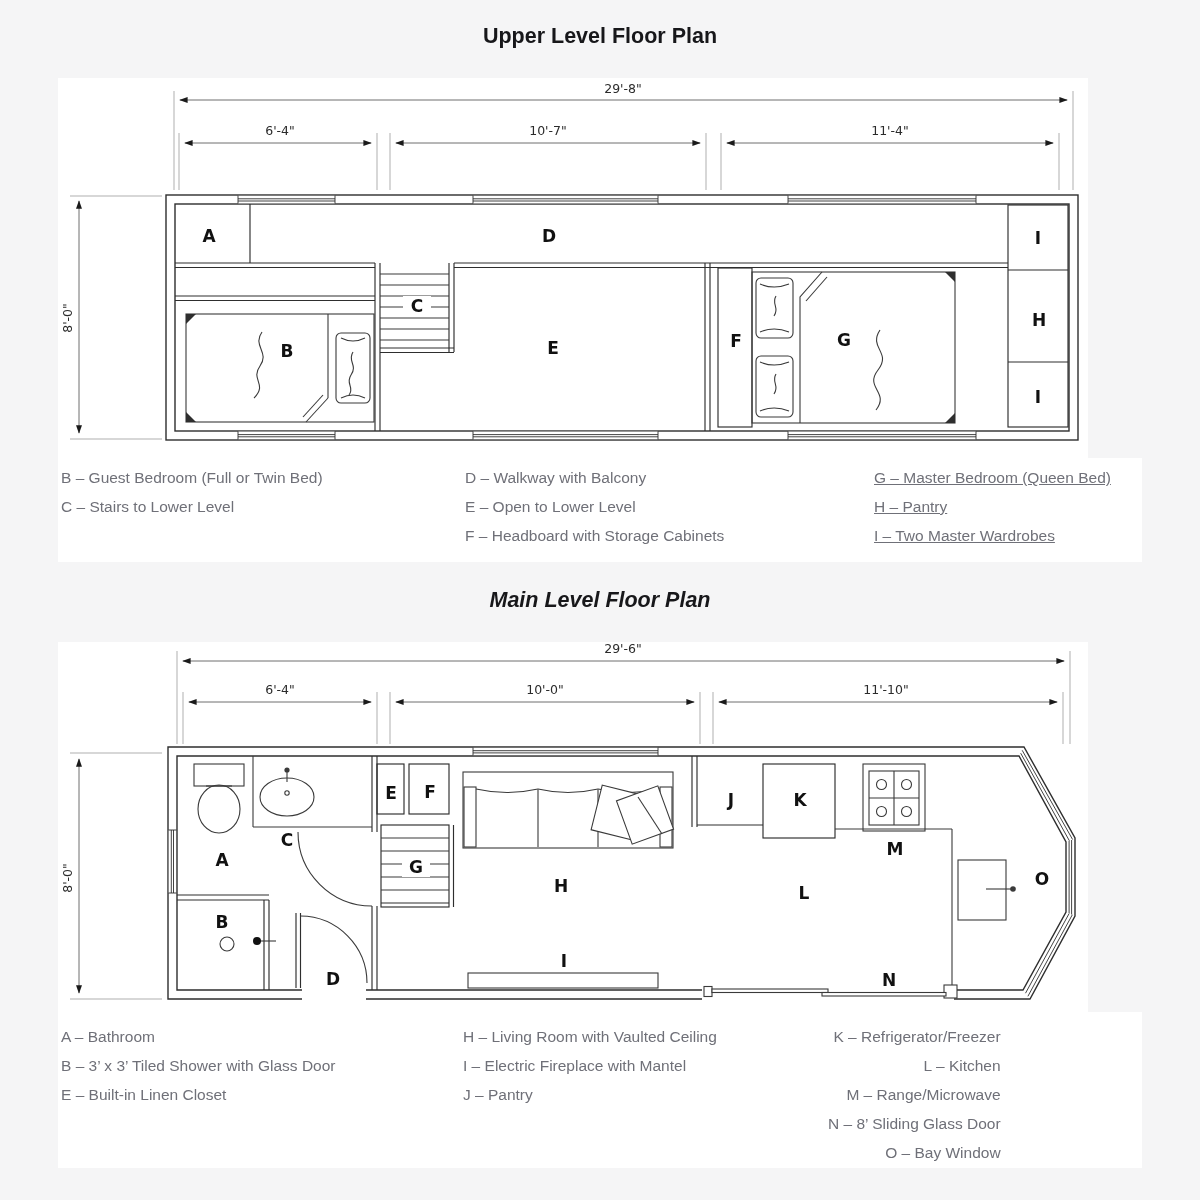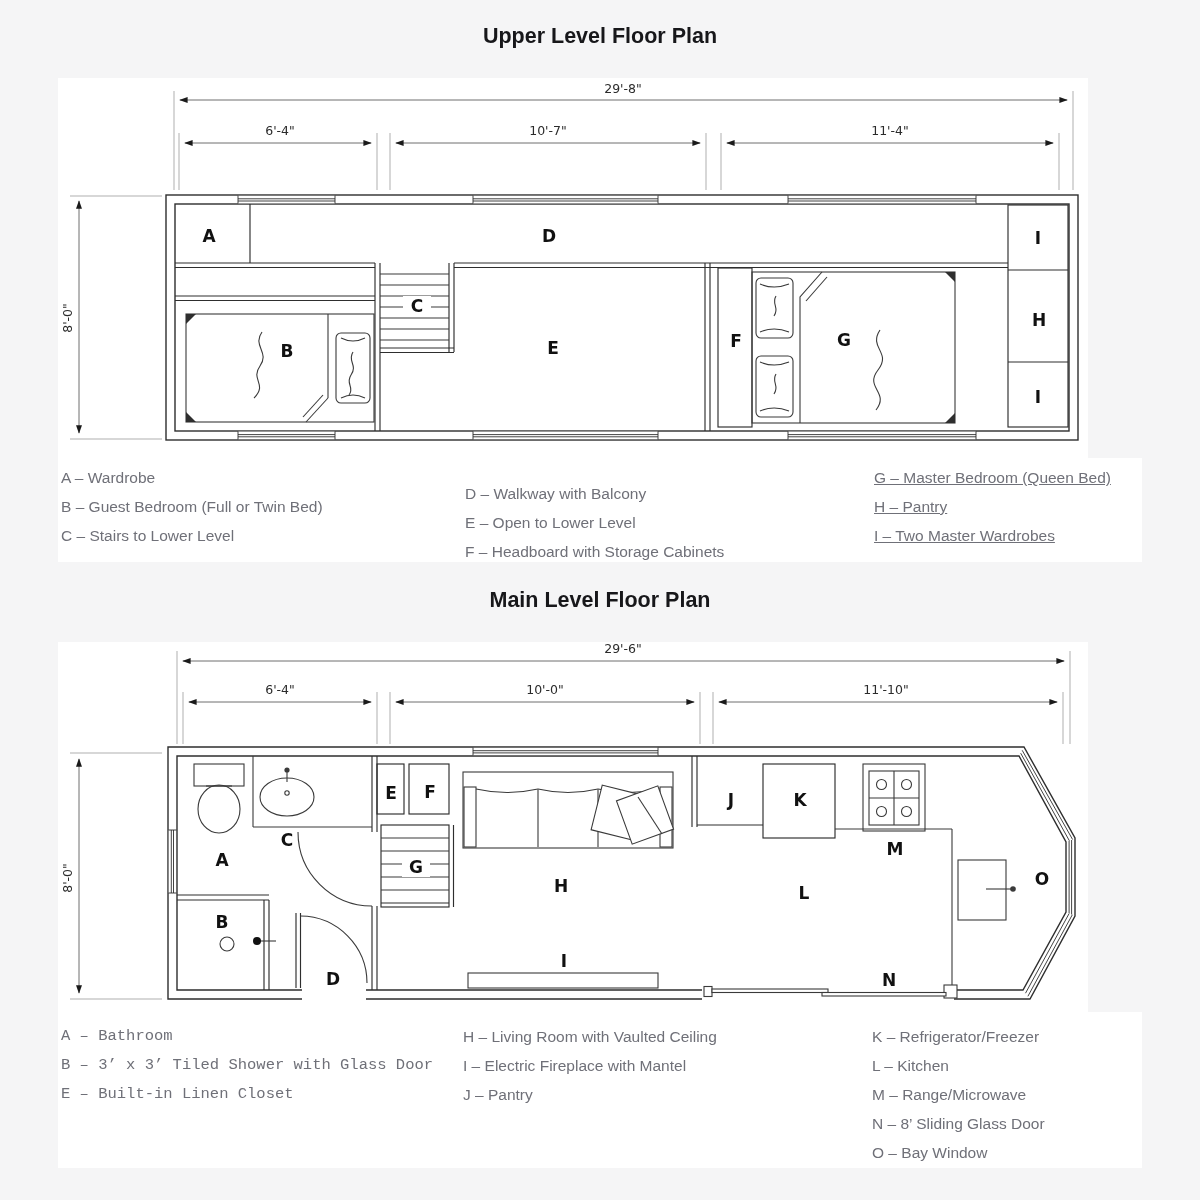--- a/index.html
+++ b/index.html
@@ -25,21 +25,21 @@
 </style>
 </head>
 <body>
 
 <div class="card" style="left:58px;top:78px;width:1030px;height:380px;"></div>
 <div class="card" style="left:58px;top:458px;width:1084px;height:104px;"></div>
 <div class="card" style="left:58px;top:642px;width:1030px;height:370px;"></div>
 <div class="card" style="left:58px;top:1012px;width:1084px;height:156px;"></div>
 
 <div class="title" style="top:24px;">Upper Level Floor Plan</div>
-<div class="title" style="top:588px;">Main Level Floor Plan</div>
+<div class="title" style="top:588px;font-style:italic;">Main Level Floor Plan</div>
 
 <svg style="top:0;" width="1200" height="580" viewBox="0 0 1200 580">
   <defs>
     <marker id="ahU" viewBox="0 0 10 7" refX="9" refY="3.5" markerWidth="8.5" markerHeight="6" orient="auto-start-reverse">
       <path d="M0,0 L10,3.5 L0,7 Z" fill="#1a1a1a"></path>
     </marker>
   </defs>
 
   <g>
     <line class="ext" x1="174" y1="91" x2="174" y2="190"></line>
@@ -366,44 +366,43 @@
     <text class="room-lbl" x="731" y="806">J</text>
     <text class="room-lbl" x="800" y="806">K</text>
     <text class="room-lbl" x="804" y="899">L</text>
     <text class="room-lbl" x="895" y="855">M</text>
     <text class="room-lbl" x="889" y="986">N</text>
     <text class="room-lbl" x="1042" y="885">O</text>
   </g>
 </svg>
 
 <div class="legend-col" style="left:61px;top:463px;">
-  <div class="row">A – Wardrobe</div>
   <div class="row">B – Guest Bedroom (Full or Twin Bed)</div>
   <div class="row">C – Stairs to Lower Level</div>
 </div>
-<div class="legend-col" style="left:465px;top:463px;margin-top:16px;">
+<div class="legend-col" style="left:465px;top:463px;">
   <div class="row">D – Walkway with Balcony</div>
   <div class="row">E – Open to Lower Level</div>
   <div class="row">F – Headboard with Storage Cabinets</div>
 </div>
 <div class="legend-col" style="left:874px;top:463px;text-decoration:underline;">
   <div class="row">G – Master Bedroom (Queen Bed)</div>
   <div class="row">H – Pantry</div>
   <div class="row">I – Two Master Wardrobes</div>
 </div>
 
-<div class="legend-col" style="left:61px;top:1022px;font-family:Liberation Mono, monospace;">
+<div class="legend-col" style="left:61px;top:1022px;">
   <div class="row">A – Bathroom</div>
   <div class="row">B – 3’ x 3’ Tiled Shower with Glass Door</div>
   <div class="row">E – Built-in Linen Closet</div>
 </div>
 <div class="legend-col" style="left:463px;top:1022px;">
   <div class="row">H – Living Room with Vaulted Ceiling</div>
   <div class="row">I – Electric Fireplace with Mantel</div>
   <div class="row">J – Pantry</div>
 </div>
-<div class="legend-col" style="left:872px;top:1022px;">
+<div class="legend-col" style="left:828px;top:1022px;text-align:right;">
   <div class="row">K – Refrigerator/Freezer</div>
   <div class="row">L – Kitchen</div>
   <div class="row">M – Range/Microwave</div>
   <div class="row">N – 8’ Sliding Glass Door</div>
   <div class="row">O – Bay Window</div>
 </div>
 
 </body></html>

